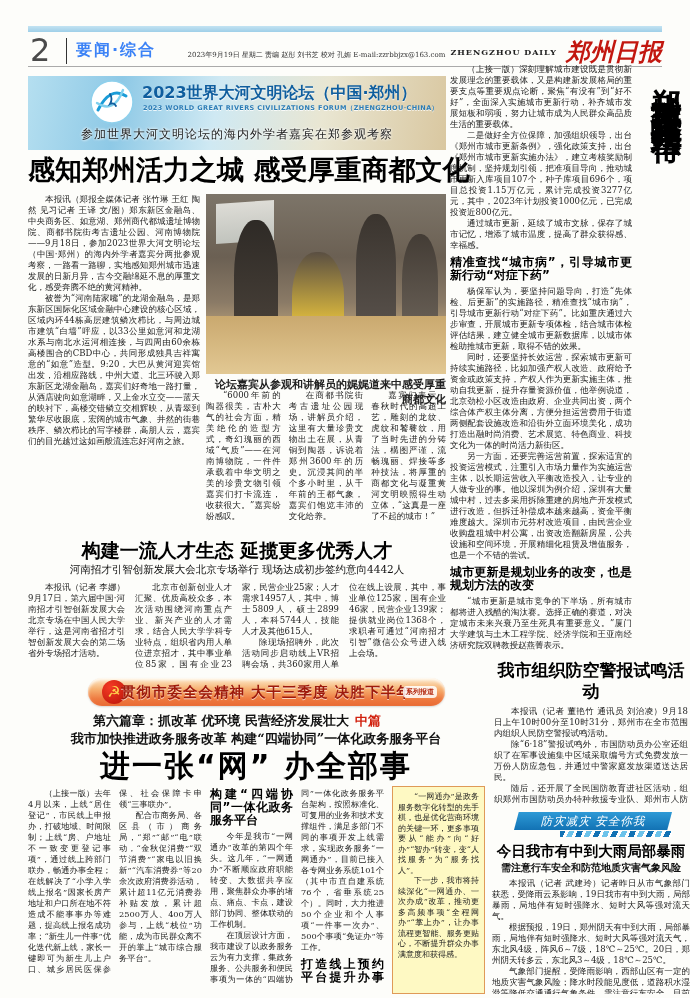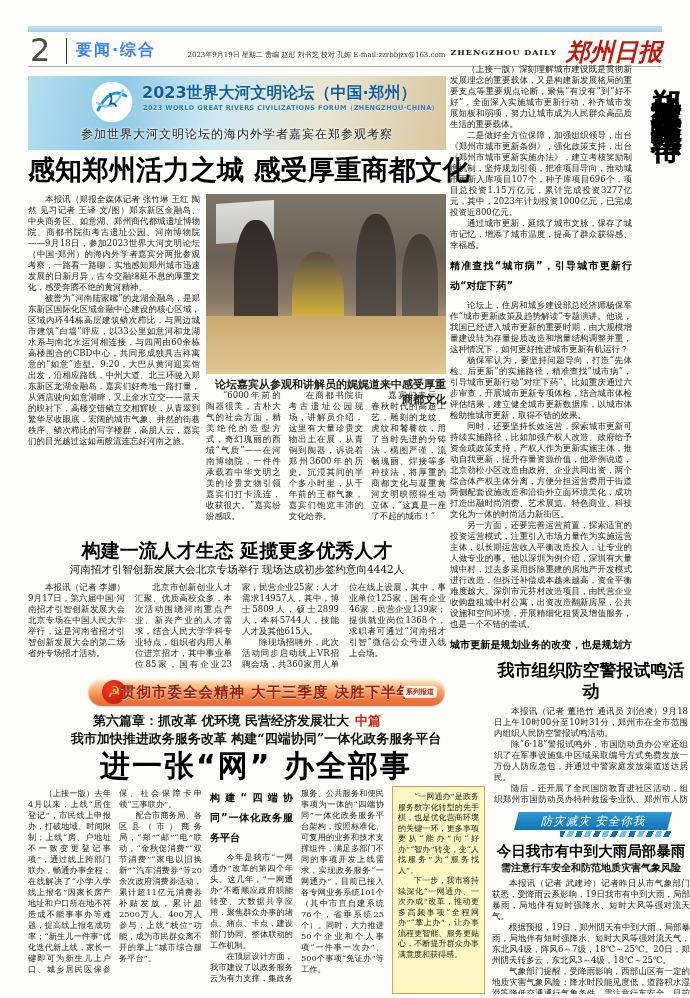--- a/index.html
+++ b/index.html
@@ -25,21 +25,21 @@
      font-family:"DejaVu Sans","Liberation Sans",sans-serif;color:#0f5e9e;text-shadow:0 1px 1px rgba(255,255,255,.9);}
   .banner-en{position:absolute;left:115px;top:28px;width:300px;font-size:6.5px;font-weight:bold;color:#2b7cb5;letter-spacing:.4px;
      font-family:"DejaVu Sans","Liberation Sans",sans-serif;text-shadow:0 1px 0 rgba(255,255,255,.8);}
   .banner-kicker{position:absolute;left:0;top:50px;width:100%;text-align:center;font-size:12px;color:#222;
      text-shadow:0 0 3px #fff,0 0 3px #fff;letter-spacing:1px;}
   .headline1{left:28px;top:152px;width:418px;text-align:center;font-size:27px;font-weight:bold;
      font-family:"DejaVu Sans","Liberation Sans",sans-serif;color:#000;letter-spacing:0;white-space:nowrap;}
   
   .bt{font-size:8.5px;line-height:11px;text-align:justify;overflow:hidden;color:#1c1c1c;}
   .bt p{margin:0;text-indent:2em;}
-  .flow-sub{font-size:10px;line-height:20px;font-weight:bold;font-family:"DejaVu Sans","Liberation Sans",sans-serif;
+  .flow-sub{font-size:12px;line-height:13px;font-weight:bold;font-family:"DejaVu Sans","Liberation Sans",sans-serif;
      margin:5px 0 4px 0;text-indent:0;color:#000;}
   .cols3{column-count:3;column-gap:8px;}
   .cols4{column-count:4;column-gap:10px;}
   .cols4b{column-count:4;column-gap:8px;font-size:8.2px;}
   
   .photo{left:206px;top:194px;width:240px;height:180px;overflow:hidden;
      background:linear-gradient(180deg,#7d7569 0%,#6b6053 35%,#8a7a66 60%,#c9ad80 82%,#d8bf92 100%);}
   .ph-screen{position:absolute;left:10px;top:8px;width:58px;height:40px;background:linear-gradient(180deg,#efefea,#cfd4cf);transform:skewY(-4deg);opacity:.85;}
   .ph-table{position:absolute;left:0;bottom:0;width:100%;height:58px;background:linear-gradient(180deg,#caa96f,#e2c893);}
   .person{position:absolute;border-radius:46% 46% 8% 8%;}
@@ -176,21 +176,20 @@
   </div>
 
   <div class="abs bt" style="left:450px;top:64px;width:182px;height:588px;">
     <div>
         <p>（上接一版）深刻理解城市建设既是贯彻新发展理念的重要载体，又是构建新发展格局的重要支点等重要观点论断，聚焦“有没有”到“好不好”，全面深入实施城市更新行动，补齐城市发展短板和弱项，努力让城市成为人民群众高品质生活的重要载体。</p>
         <p>二是做好全方位保障，加强组织领导，出台《郑州市城市更新条例》，强化政策支持，出台《郑州市城市更新实施办法》，建立考核奖励制度机制，坚持规划引领，把准项目导向，推动城市更新入库项目107个，种子库项目696个，项目总投资1.15万亿元，累计完成投资3277亿元，其中，2023年计划投资1000亿元，已完成投资近800亿元。</p>
         <p>通过城市更新，延续了城市文脉，保存了城市记忆，增添了城市温度，提高了群众获得感、幸福感。</p>
       </div>
     <h4 class="flow-sub">精准查找“城市病”，引导城市更新行动“对症下药”</h4>
     <div>
-        <p>论坛上，住房和城乡建设部总经济师杨保军作“城市更新政策及趋势解读”专题演讲。他说，我国已经进入城市更新的重要时期，由大规模增量建设转为存量提质改造和增量结构调整并重，这种情况下，如何更好推进城市更新有机运行？</p>
         <p>杨保军认为，要坚持问题导向，打造“先体检、后更新”的实施路径，精准查找“城市病”，引导城市更新行动“对症下药”。比如重庆通过六步审查，开展城市更新专项体检，结合城市体检评估结果，建立健全城市更新数据库，以城市体检助推城市更新，取得不错的效果。</p>
         <p>同时，还要坚持长效运营，探索城市更新可持续实施路径，比如加强产权人改造、政府给予资金或政策支持，产权人作为更新实施主体，推动自我更新，提升存量资源价值，他举例说道，北京劲松小区改造由政府、企业共同出资，两个综合体产权主体分离，方便分担运营费用于街道两侧配套设施改造和沿街外立面环境美化，成功打造出融时尚消费、艺术展览、特色商业、科技文化为一体的时尚活力新街区。</p>
         <p>另一方面，还要完善运营前置，探索适宜的投资运营模式，注重引入市场力量作为实施运营主体，以长期运营收入平衡改造投入，让专业的人做专业的事。他以深圳为例介绍，深圳有大量城中村，过去多采用拆除重建的房地产开发模式进行改造，但拆迁补偿成本越来越高，资金平衡难度越大。深圳市元芬村改造项目，由民营企业收购盘租城中村公寓，出资改造翻新房屋，公共设施和空间环境，开展精细化租赁及增值服务，也是一个不错的尝试。</p>
       </div>
     <h4 class="flow-sub">城市更新是规划业务的改变，也是规划方法的改变</h4>
     <div>
         <p>“城市更新是城市竞争的下半场，所有城市都将进入残酷的淘汰赛。选择正确的赛道，对决定城市未来兴衰乃至生死具有重要意义。”厦门大学建筑与土木工程学院、经济学院和王亚南经济研究院双聘教授赵燕菁表示。</p>
       </div>
   </div>
   <div class="abs vert-h">郑州城市更新高峰论坛举行</div>

